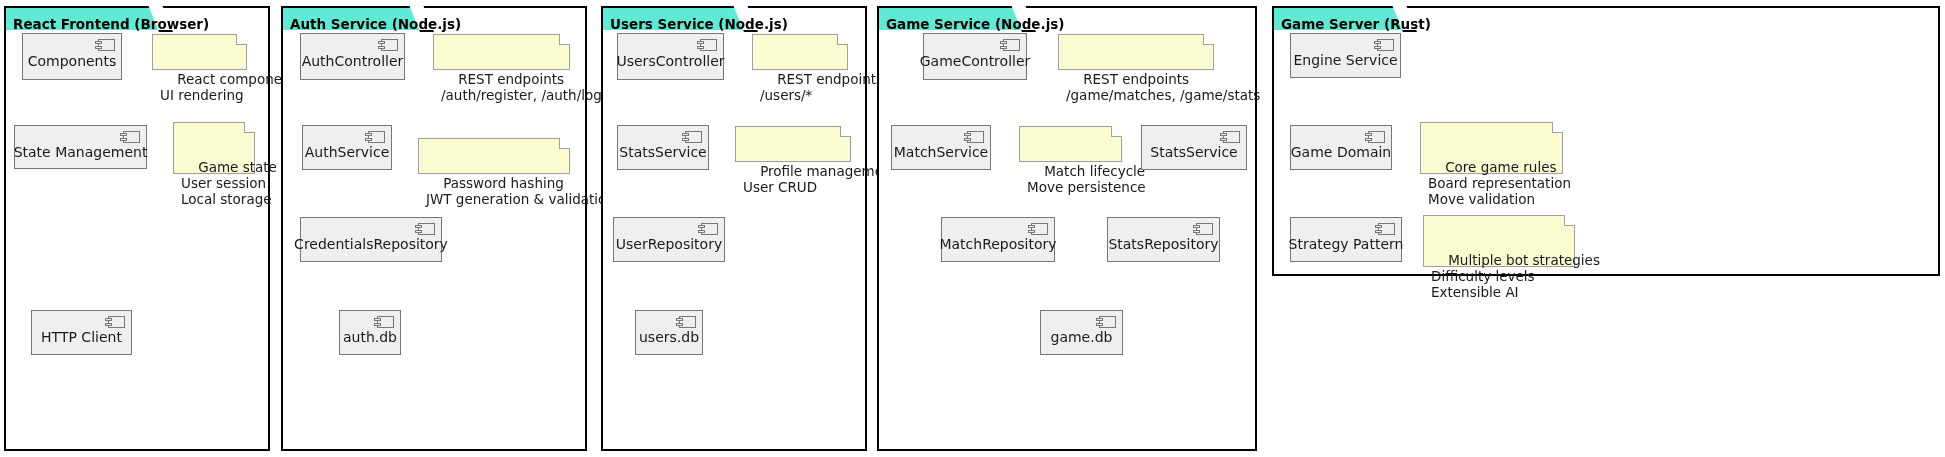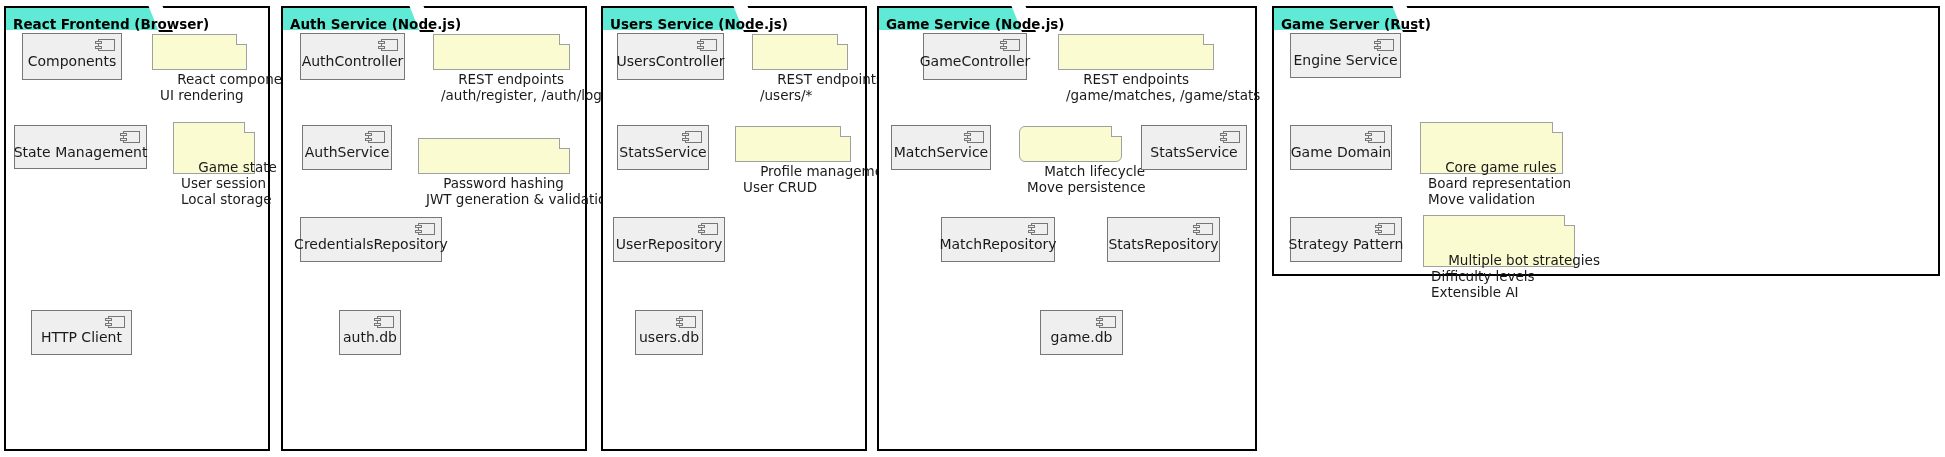--- a/index.html
+++ b/index.html
@@ -312,21 +312,21 @@
   <div class="note" style="left:1058px; top:34px; width:156px; height:36px;">
     <span class="note-fold"></span>
     <span>REST endpoints
 /game/matches, /game/stats</span>
   </div>
 
   <div class="comp" style="left:891px; top:125px; width:100px; height:45px;">
     <span class="comp-icon"></span>
     <span class="comp-label">MatchService</span>
   </div>
-  <div class="note" style="left:1019px; top:126px; width:103px; height:36px;border-radius:6px;">
+  <div class="note" style="left:1019px; top:126px; width:103px; height:36px;">
     <span class="note-fold"></span>
     <span>Match lifecycle
 Move persistence</span>
   </div>
 
   <div class="comp" style="left:1141px; top:125px; width:106px; height:45px;">
     <span class="comp-icon"></span>
     <span class="comp-label">StatsService</span>
   </div>
 

